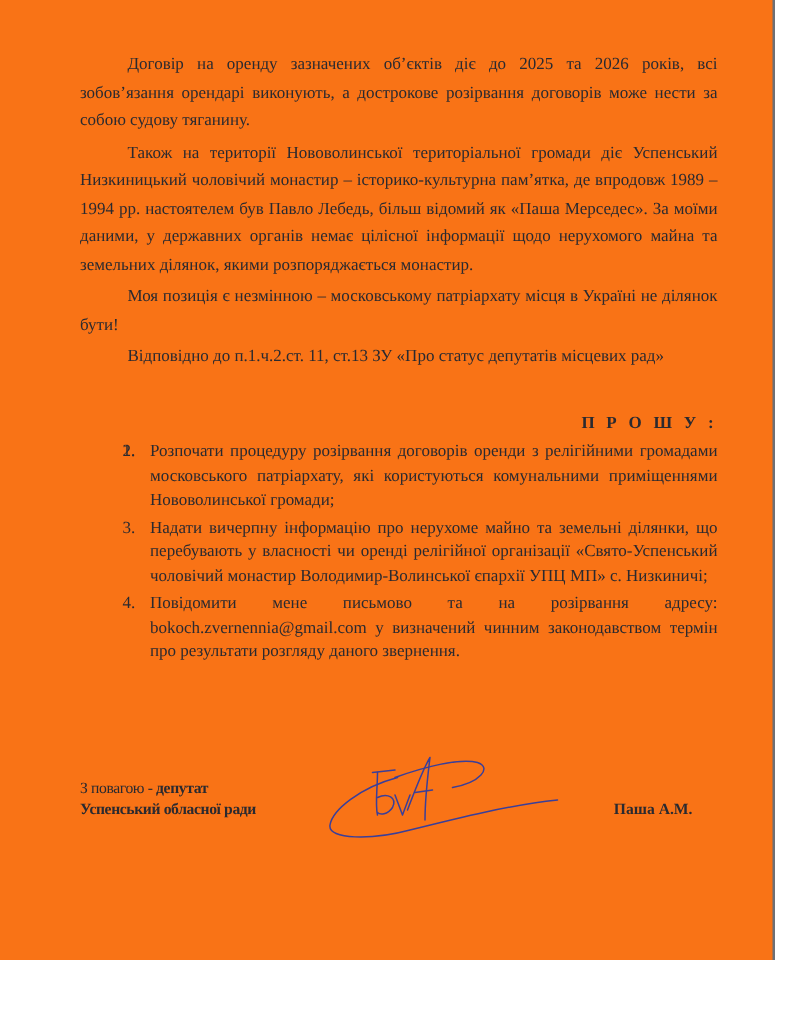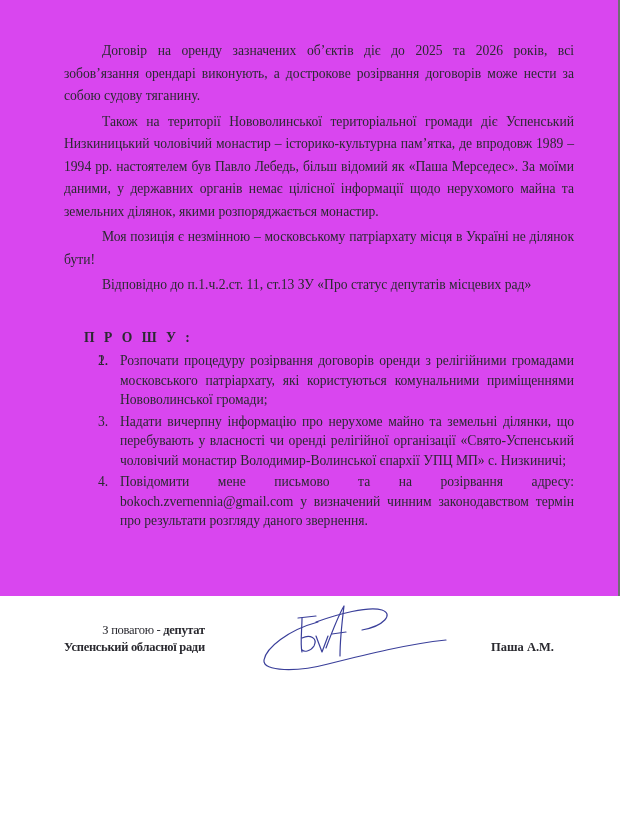--- a/index.html
+++ b/index.html
@@ -8,42 +8,42 @@
       width: 640px;
       height: 828px;
       background: #ffffff;
       overflow: hidden;
     }
     .page {
       position: absolute;
       left: 0;
       top: 0;
       width: 620px;
-      height: 596px;
-      background: #d946ef;
+      height: 768px;
+      background: #f97316;
       border-right: 2px solid #6f6f74;
       box-sizing: border-box;
       font-family: "Liberation Serif", serif;
       color: #2a2a30;
       font-size: 13.6px;
       line-height: 22.5px;
     }
     .body-text {
       position: absolute;
       left: 64px;
       top: 40px;
       width: 510px;
     }
     .para {
       margin: 0 0 3px 0;
       text-indent: 38px;
       text-align: justify;
     }
     .heading {
-      text-align: left;
+      text-align: right;
       font-weight: bold;
       letter-spacing: 3px;
       font-size: 13.6px;
       margin: 30px 0 2px 0;
       padding-left: 20px;
     }
     ol.requests {
       list-style: none;
       margin: 0;
       padding: 0;
@@ -69,21 +69,20 @@
       width: 490px;
       height: 50px;
       font-size: 12.5px;
       line-height: 17px;
     }
     .closing {
       position: absolute;
       left: 0;
       top: 0;
       letter-spacing: -0.3px;
-      text-align: right;
     }
     .closing .bold { font-weight: bold; }
     .name {
       position: absolute;
       right: 0;
       top: 17px;
       font-weight: bold;
     }
     .signature {
       position: absolute;

